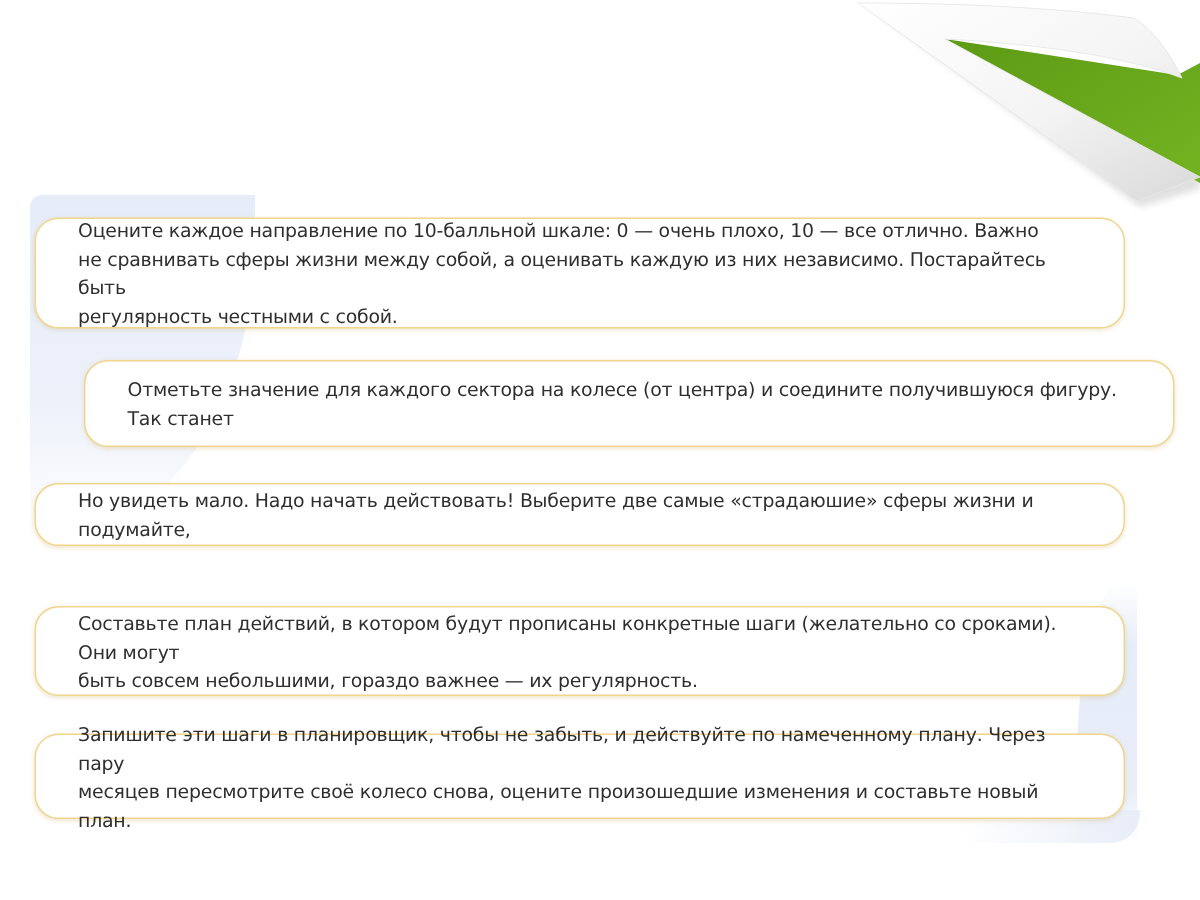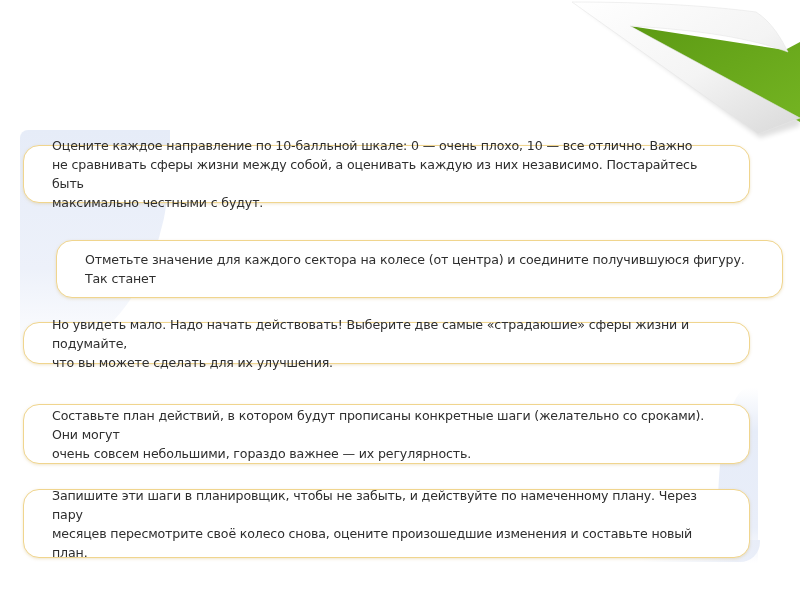--- a/index.html
+++ b/index.html
@@ -72,25 +72,25 @@
       align-items: center;
       z-index: 2;
     }
     .card-text {
       margin: 0;
       font-size: 12.6px;
       line-height: 19px;
       color: #2e2e2e;
       letter-spacing: -0.15px;
     }
-    .c1 { top: 145px; height: 58px; justify-content: flex-end; }
+    .c1 { top: 145px; height: 74px; justify-content: flex-end; }
     .c2 { top: 240px; height: 58px; margin-left: 33px; }
     .c3 { top: 322px; height: 42px; }
     .c4 { top: 404px; height: 60px; }
-    .c5 { top: 489px; height: 69px; }
+    .c5 { top: 489px; height: 57px; }
   </style>
 </head>
 <body>
 
 <div class="page">
 
   <div class="blob-left"></div>
   <div class="blob-right"></div>
   <div class="blob-right-bottom"></div>
 
@@ -115,41 +115,40 @@
     <path d="M70 26 L225 50 L240 42 L240 122 Z" fill="url(#green)"></path>
 
     <path d="M10 0 L190 0 C205 6 212 20 218 44 L228 52 L240 44 L240 118 L198 134 Z" fill="none"></path>
     <path d="M12 2 L198 134 L240 118 L70 26 C140 30 190 38 228 52 C222 40 212 22 196 12 C150 6 90 2 12 2 Z" fill="url(#paper)" stroke="#e6e6e6" stroke-width="0.6"></path>
   </svg>
 
   <div class="card c1">
     <p class="card-text">
       <span>Оцените каждое направление по 10-балльной шкале: 0 — очень плохо, 10 — все отлично. Важно</span><br>
       <span>не сравнивать сферы жизни между собой, а оценивать каждую из них независимо. Постарайтесь быть</span><br>
-      <span>максимально честными с будут.</span>
+      <span>регулярность честными с собой.</span>
     </p>
   </div>
 
   <div class="card c2">
     <p class="card-text">
       <span>Отметьте значение для каждого сектора на колесе (от центра) и соедините получившуюся фигуру. Так станет</span><br>
     </p>
   </div>
 
   <div class="card c3">
     <p class="card-text">
       <span>Но увидеть мало. Надо начать действовать! Выберите две самые «страдаюшие» сферы жизни и подумайте,</span><br>
-      <span>что вы можете сделать для их улучшения.</span>
     </p>
   </div>
 
   <div class="card c4">
     <p class="card-text">
       <span>Составьте план действий, в котором будут прописаны конкретные шаги (желательно со сроками). Они могут</span><br>
-      <span>очень совсем небольшими, гораздо важнее — их регулярность.</span>
+      <span>быть совсем небольшими, гораздо важнее — их регулярность.</span>
     </p>
   </div>
 
   <div class="card c5">
     <p class="card-text">
       <span>Запишите эти шаги в планировщик, чтобы не забыть, и действуйте по намеченному плану. Через пару</span><br>
       <span>месяцев пересмотрите своё колесо снова, оцените произошедшие изменения и составьте новый план.</span>
     </p>
   </div>
 

